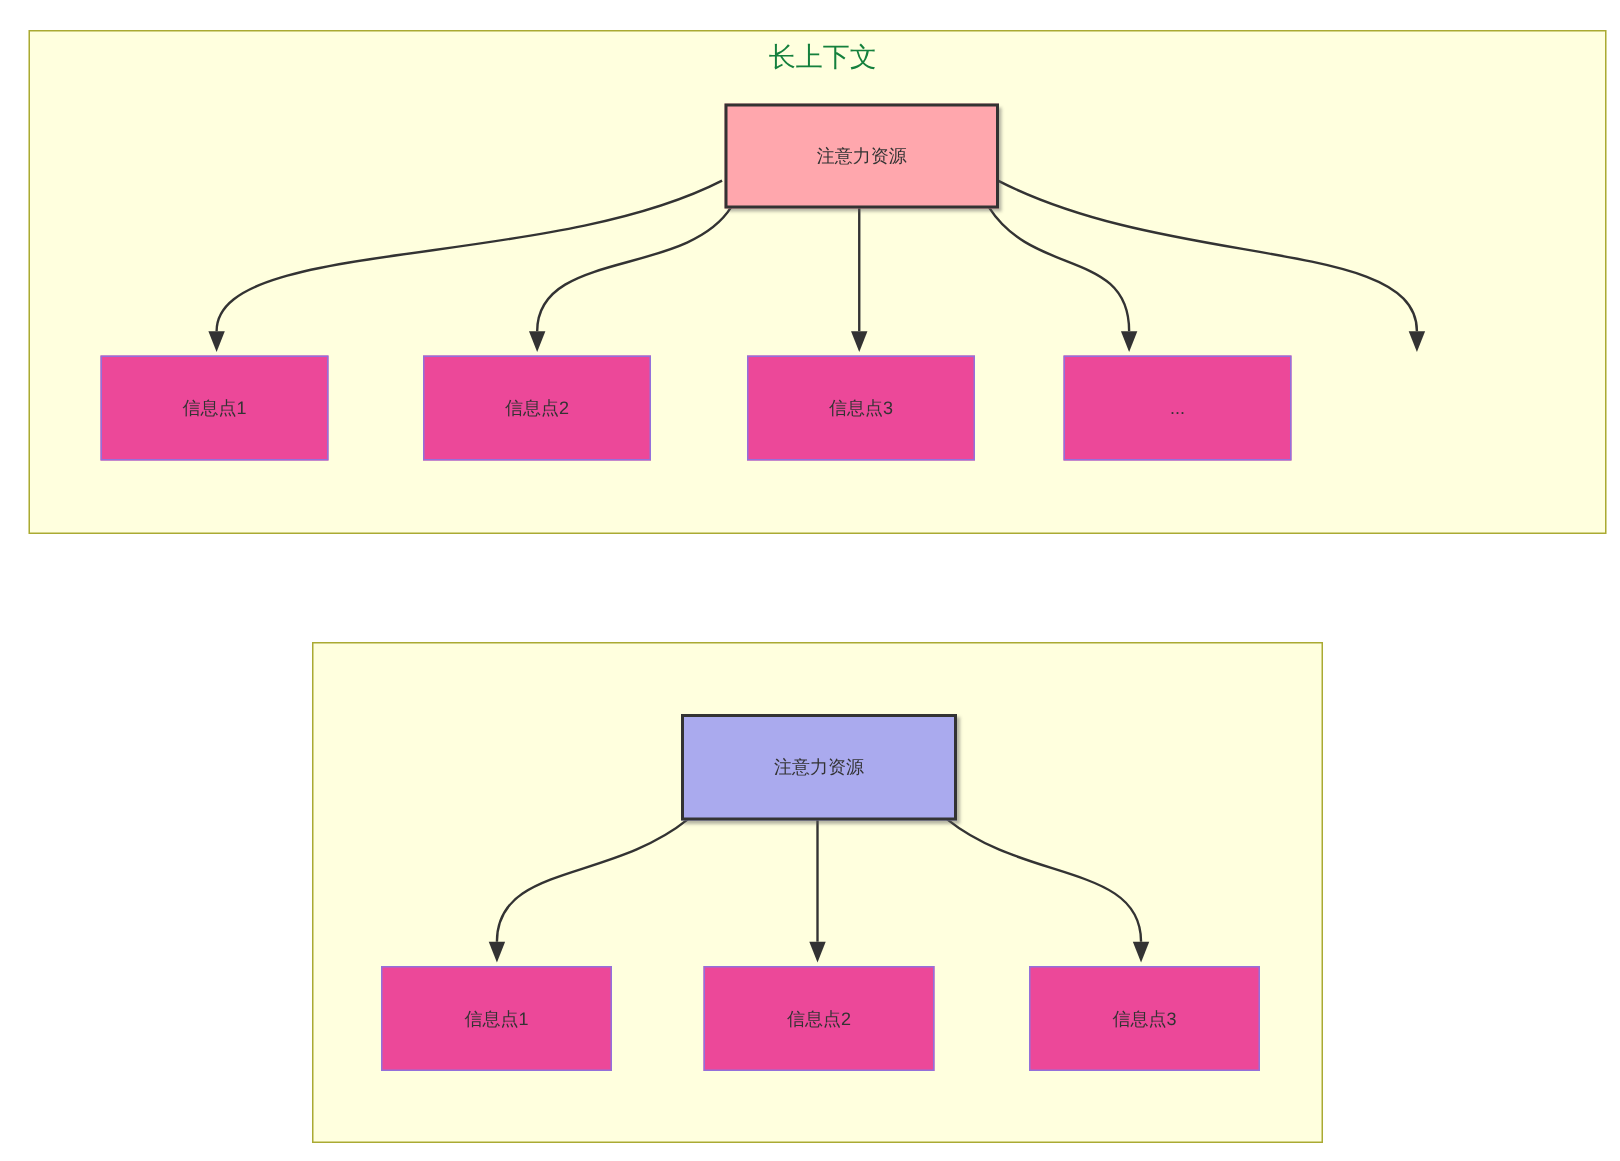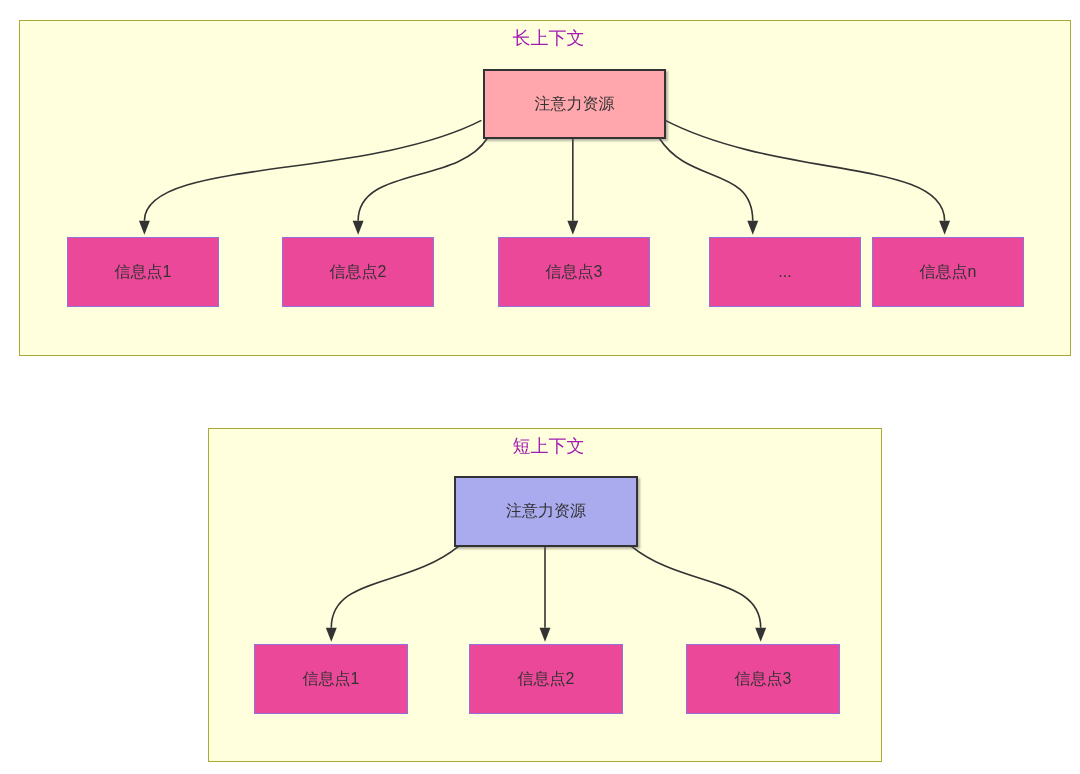--- a/index.html
+++ b/index.html
@@ -22,36 +22,36 @@
     border: 1.5px solid #aaaa33;
     box-sizing: border-box;
   }
   #subgraph-long  { left: 19px;  top: 20px;  width: 1052px; height: 336px; }
   #subgraph-short { left: 208px; top: 428px; width: 674px;  height: 334px; }
   .subgraph-title {
     position: absolute;
     left: 0; right: 17px; top: 5px;
     text-align: center;
     font-size: 18px;
-    color: #a21caf;
+    color: #15803d;
     padding-left: 24px;
   }
   .edges {
     position: absolute;
     left: 0; top: 0;
     width: 100%; height: 100%;
     pointer-events: none;
   }
   .node {
     position: absolute;
     box-sizing: border-box;
     display: flex;
     align-items: center;
     justify-content: center;
-    font-size: 16px;
+    font-size: 12px;
     color: #333333;
     white-space: nowrap;
   }
   .attention {
     border: 2px solid #333333;
     box-shadow: 2px 2px 2px rgba(90,90,90,0.45);
   }
   .attention.long  { background: #ffa7ad; left: 463px; top: 48px; width: 183px; height: 70px; }
   .attention.short { background: #aaaaee; left: 245px; top: 47px; width: 184px; height: 71px; }
   .info {
@@ -91,25 +91,23 @@
       <path d="M 647 100 C 764 160, 928 138, 928 201"></path>
       <polygon points="922.5,201 933.5,201 928,215"></polygon>
     </svg>
 
     <div class="node attention long">注意力资源</div>
 
     <div class="node info" id="l-info-1">信息点1</div>
     <div class="node info" id="l-info-2">信息点2</div>
     <div class="node info" id="l-info-3">信息点3</div>
     <div class="node info" id="l-info-4">...</div>
-    <div class="node info" id="l-info-5">信息点n</div>
   </div>
 
   <div class="subgraph" id="subgraph-short">
-    <div class="subgraph-title">短上下文</div>
 
     <svg class="edges" viewBox="0 0 674 334">
       <path d="M 250 118 C 198 160, 122 148, 122 200"></path>
       <polygon points="116.5,200 127.5,200 122,214"></polygon>
       <path d="M 337 118 L 337 200"></path>
       <polygon points="331.5,200 342.5,200 337,214"></polygon>
       <path d="M 424 118 C 476 160, 554 148, 554 200"></path>
       <polygon points="548.5,200 559.5,200 554,214"></polygon>
     </svg>
 

